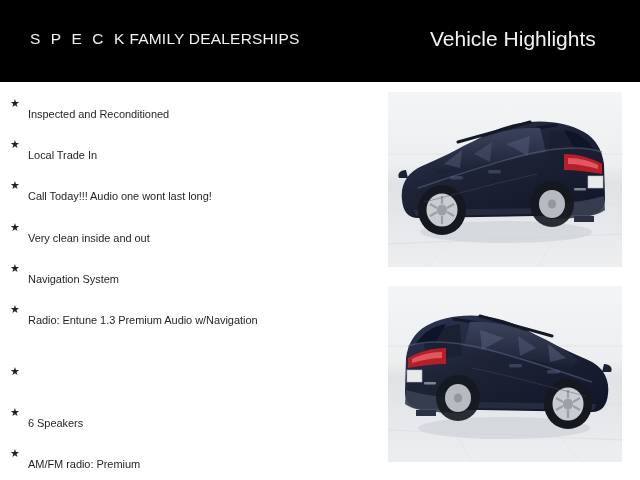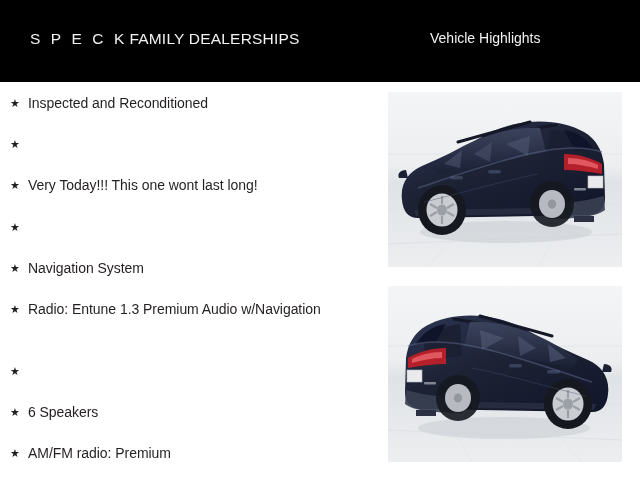--- a/index.html
+++ b/index.html
@@ -39,21 +39,21 @@
   }
   #brand-logo .word {
     letter-spacing: 0.2px;
     padding-left: 2px;
   }
   #header-title {
     position: absolute;
     left: 430px;
     top: 28px;
     color: #f2f2f2;
-    font-size: 14px;
+    font-size: 21px;
     font-weight: 400;
     white-space: nowrap;
     line-height: 21px;
   }
 
   
   #content {
     position: absolute;
     left: 0; top: 82px;
     width: 640px;
@@ -84,23 +84,23 @@
     flex: 0 0 auto;
     width: 18px;
     color: #231f20;
     font-size: 11px;
     line-height: 22px;
     padding-top: 10px;
   }
   .highlight-item .highlight-text {
     flex: 1 1 auto;
     color: #231f20;
-    font-size: 14px;
+    font-size: 11px;
     line-height: 20.5px;
-    padding-top: 11px;
+    padding-top: 22px;
     letter-spacing: -0.05px;
   }
 
   
   .vehicle-photo {
     position: absolute;
     left: 388px;
     width: 234px;
     background: #eceef0;
     overflow: hidden;
@@ -122,27 +122,29 @@
 
 <div id="content">
 
   <ul id="highlights-list">
     <li class="highlight-item">
       <span class="bullet-star">★</span>
       <span class="highlight-text">Inspected and Reconditioned</span>
     </li>
     <li class="highlight-item">
       <span class="bullet-star">★</span>
-    </li>
-    <li class="highlight-item">
-      <span class="bullet-star">★</span>
-      <span class="highlight-text">Very Today!!! This one wont last long!</span>
-    </li>
-    <li class="highlight-item">
-      <span class="bullet-star">★</span>
+      <span class="highlight-text">Local Trade In</span>
+    </li>
+    <li class="highlight-item">
+      <span class="bullet-star">★</span>
+      <span class="highlight-text">Call Today!!! Audio one wont last long!</span>
+    </li>
+    <li class="highlight-item">
+      <span class="bullet-star">★</span>
+      <span class="highlight-text">Very clean inside and out</span>
     </li>
     <li class="highlight-item">
       <span class="bullet-star">★</span>
       <span class="highlight-text">Navigation System</span>
     </li>
     <li class="highlight-item two-line">
       <span class="bullet-star">★</span>
       <span class="highlight-text">Radio: Entune 1.3 Premium Audio w/Navigation</span>
     </li>
     <li class="highlight-item">

